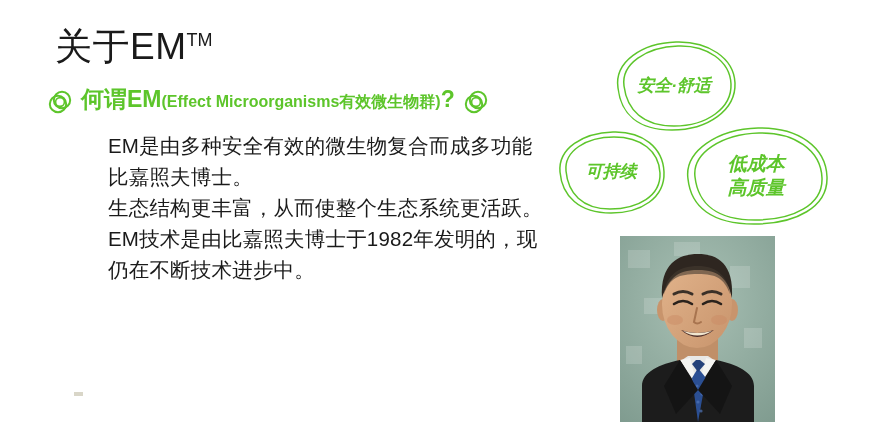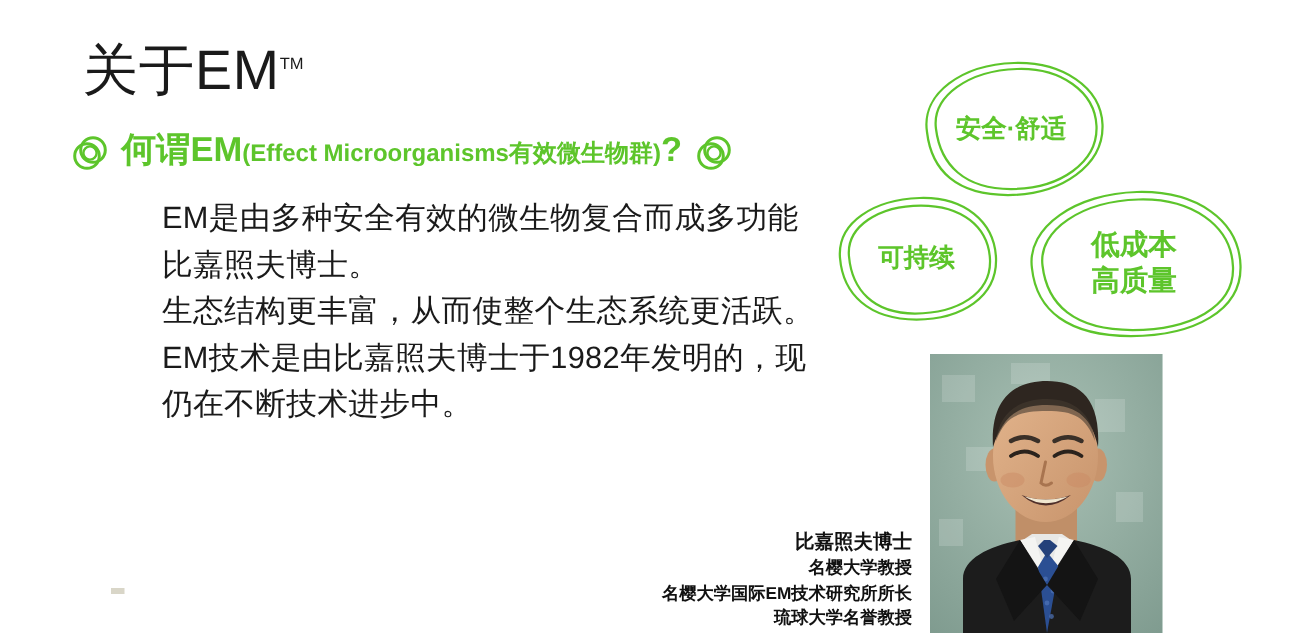--- a/index.html
+++ b/index.html
@@ -22,21 +22,21 @@
     left: 55px;
     top: 28px;
     font-size: 37px;
     font-weight: 500;
     color: #1a1a1a;
     letter-spacing: 0.5px;
     white-space: nowrap;
     line-height: 1;
   }
   .main-title .tm {
-    font-size: 11px;
+    font-size: 18px;
     vertical-align: super;
     letter-spacing: 0;
   }
 
   
   .heading-row {
     position: absolute;
     left: 46px;
     top: 88px;
     display: flex;
@@ -81,20 +81,21 @@
 
   
   .bubble {
     position: absolute;
     display: flex;
     align-items: center;
     justify-content: center;
     text-align: left;
     color: #5DC52B;
     font-weight: 700;
+    font-style: italic;
   }
   .bubble svg {
     position: absolute;
     left: 0; top: 0;
     width: 100%; height: 100%;
     overflow: visible;
   }
   .bubble .label {
     position: relative;
     z-index: 2;
@@ -265,22 +266,16 @@
       <path d="M77,72 L74,86 Q77,89 81,86" stroke="#a8744f" stroke-width="2" fill="none" stroke-linecap="round"></path>
 
       <path d="M61,94 Q77,108 94,94 Q77,100 61,94 Z" fill="#50302a"></path>
       <path d="M63,95 Q77,104 92,95 Q77,99 63,95 Z" fill="#f0e6cf"></path>
 
       <ellipse cx="55" cy="84" rx="8" ry="5" fill="#c98a63" opacity="0.45"></ellipse>
       <ellipse cx="99" cy="84" rx="8" ry="5" fill="#c98a63" opacity="0.45"></ellipse>
     </svg>
   </div>
 
-  <div class="caption">
-    <span class="name">比嘉照夫博士</span>
-    <span class="sub">名樱大学教授</span>
-    <span class="sub">名樱大学国际EM技术研究所所长</span>
-    <span class="sub">琉球大学名誉教授</span>
-  </div>
 
   <div class="faint-mark"></div>
 
 </div>
 
 </body></html>

